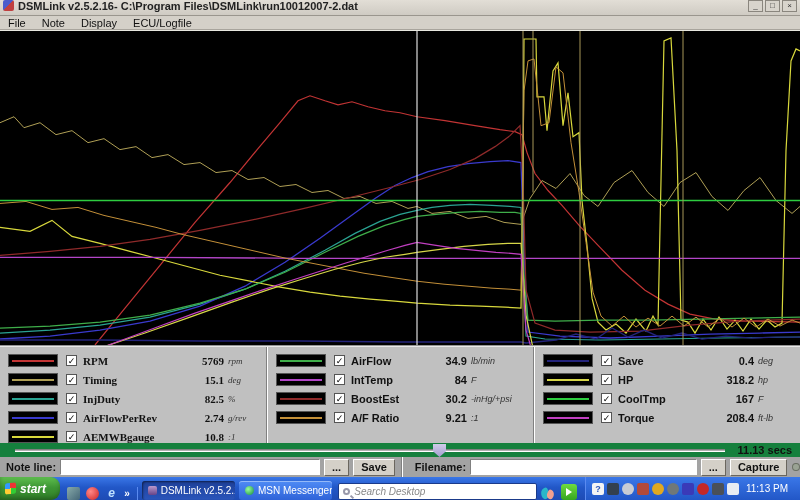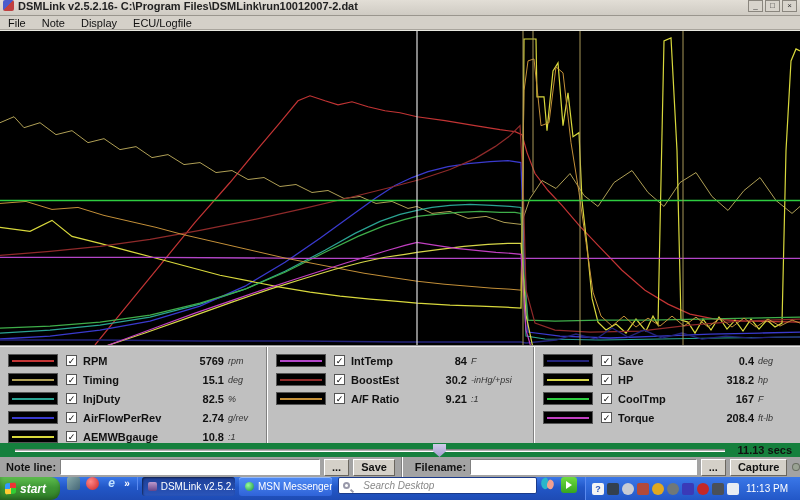--- a/index.html
+++ b/index.html
@@ -24,21 +24,21 @@
 
   
   .chart { position:absolute; top:30px; left:0; width:800px; height:315px; background:#000;
     border-top:1px solid #e8e8e0; }
   .chart svg { width:100%; height:100%; display:block; }
 
   
   .legend { position:absolute; top:345px; left:0; width:800px; height:98px;
     background:#c0c0c0; border-top:2px groove #e8e8e8; display:flex; }
   .lcol { padding:4px 6px 0 8px; }
-  .lcol1 { width:266px; } .lcol2 { width:265px; } .lcol3 { width:263px; }
+  .lcol1 { width:266px;font-family:Liberation Serif, serif; } .lcol2 { width:265px; } .lcol3 { width:263px; }
   .ldiv { width:2px; background:#808080; border-right:1px solid #ffffff; height:98px; }
   .lrow { display:flex; align-items:center; height:19px; }
   .swatch { width:50px; height:13px; background:#000; border:1px solid #555;
     display:flex; align-items:center; padding:0 3px; }
   .swatch i { display:block; width:100%; height:2px; }
   .cb { width:11px; height:11px; background:#fff; border:1px solid #555; margin-left:8px;
     font-size:9px; line-height:10px; text-align:center; color:#000; }
   .cb::after { content:"✓"; }
   .lname { flex:1; font-size:11px; font-weight:bold; color:#111; margin-left:6px; }
   .lval { font-size:11px; font-weight:bold; color:#111; text-align:right; width:50px; }
@@ -63,21 +63,21 @@
   .note-input { width:280px; } .file-input { width:244px; }
   .cbtn { height:17px; background:#d4d0c8; border:1px solid; border-color:#fff #6a665e #6a665e #fff;
     font-size:11px; font-weight:bold; color:#111; margin-left:4px; padding:0 7px;
     font-family:"Liberation Sans", sans-serif; }
   .vgroove { width:2px; height:20px; background:#808080; border-right:1px solid #fff; margin:0 6px; }
   .led { width:8px; height:8px; border-radius:50%; background:#9aa394;
     border:1px solid #6a7064; margin-left:5px; }
 
   
   .taskbar { position:absolute; top:477px; left:0; width:800px; height:23px;
-    background:linear-gradient(#3a77e8,#2257c7 45%,#1e4bb4); display:flex; align-items:flex-start; }
+    background:linear-gradient(#3a77e8,#2257c7 45%,#1e4bb4); display:flex; align-items:flex-end; }
   .startbtn { height:23px; width:62px; border-radius:0 9px 9px 0;
     background:linear-gradient(#5fbf4f,#3d9634 45%,#2f7d28);
     display:flex; align-items:center; padding-left:5px; box-shadow:inset 0 -2px 4px rgba(0,0,0,.25); }
   .winflag { width:11px; height:11px; border-radius:2px; transform:skewY(-6deg);
     background:conic-gradient(#e33 0 25%, #3c3 25% 50%, #fc3 50% 75%, #39f 75%);
     margin-right:4px; }
   .startbtn span { color:#fff; font-size:12px; font-weight:bold; font-style:italic; }
   .qlaunch { display:flex; align-items:center; gap:6px; padding:0 7px; border-right:1px solid #5a8af0; }
   .qicon { width:13px; height:13px; border-radius:2px; }
   .q-key { background:linear-gradient(135deg,#8aa,#467); }
@@ -90,21 +90,21 @@
   .taskbtn.active { width:96px; background:linear-gradient(#1d3f97,#2a55bb); box-shadow:inset 1px 1px 2px rgba(0,0,0,.5); }
   .taskbtn.normal { width:96px; background:linear-gradient(#4f8bf5,#2f63d8); box-shadow:inset 0 1px 0 rgba(255,255,255,.4); }
   .tbicon { width:9px; height:9px; flex:none; border-radius:2px; }
   .tb-dsm { background:linear-gradient(#b9c,#648); }
   .tb-msn { background:radial-gradient(circle at 35% 35%, #9f9, #184); border-radius:50%; }
   .searchbox { height:17px; width:205px; margin-left:6px; background:#fff; border-radius:2px;
     border:1px solid #1a3a8a; display:flex; align-items:center; padding:0 4px; gap:4px; }
   .mag-icon { width:7px; height:7px; border:2px solid #99a; border-radius:50%; position:relative; flex:none; }
   .mag-icon::after { content:""; position:absolute; width:4px; height:2px; background:#99a;
     transform:rotate(45deg); left:5px; top:6px; }
-  .searchtext { font-size:10px; color:#888; font-style:italic; white-space:nowrap;margin-left:9px; }
+  .searchtext { font-size:10px; color:#888; font-style:italic; white-space:nowrap; }
   .swoosh { width:14px; height:13px; margin-left:4px; position:relative; flex:none; }
   .swoosh::before { content:""; position:absolute; width:8px; height:11px; left:0; top:1px;
     background:#2ab6c9; border-radius:70% 30% 60% 40%; transform:rotate(-20deg); }
   .swoosh::after { content:""; position:absolute; width:7px; height:9px; left:6px; top:3px;
     background:#f0a090; border-radius:30% 70% 40% 60%; transform:rotate(25deg); }
   .playbtn { width:16px; height:16px; margin-left:6px; flex:none; border-radius:3px;
     background:linear-gradient(#6fdc3f,#35a51f); display:flex; align-items:center; justify-content:center; }
   .playbtn::after { content:""; width:0; height:0; border-left:6px solid #fff;
     border-top:4px solid transparent; border-bottom:4px solid transparent; margin-left:1px; }
   .tray { margin-left:8px; height:23px; display:flex; align-items:center; gap:3px;
@@ -204,20 +204,29 @@
       <span class="lval">10.8</span>
       <span class="lunit">:1</span>
     </div>
   </div>
 
   <div class="ldiv"></div>
 
   <div class="lcol lcol2">
     <div class="lrow">
       <span class="swatch">
+          <i style="background: rgb(63, 174, 74);"></i>
+        </span>
+      <span class="cb"></span>
+      <span class="lname">AirFlow</span>
+      <span class="lval">34.9</span>
+      <span class="lunit">lb/min</span>
+    </div>
+    <div class="lrow">
+      <span class="swatch">
           <i style="background: rgb(179, 70, 200);"></i>
         </span>
       <span class="cb"></span>
       <span class="lname">IntTemp</span>
       <span class="lval">84</span>
       <span class="lunit">F</span>
     </div>
     <div class="lrow">
       <span class="swatch">
           <i style="background: rgb(143, 42, 42);"></i>

